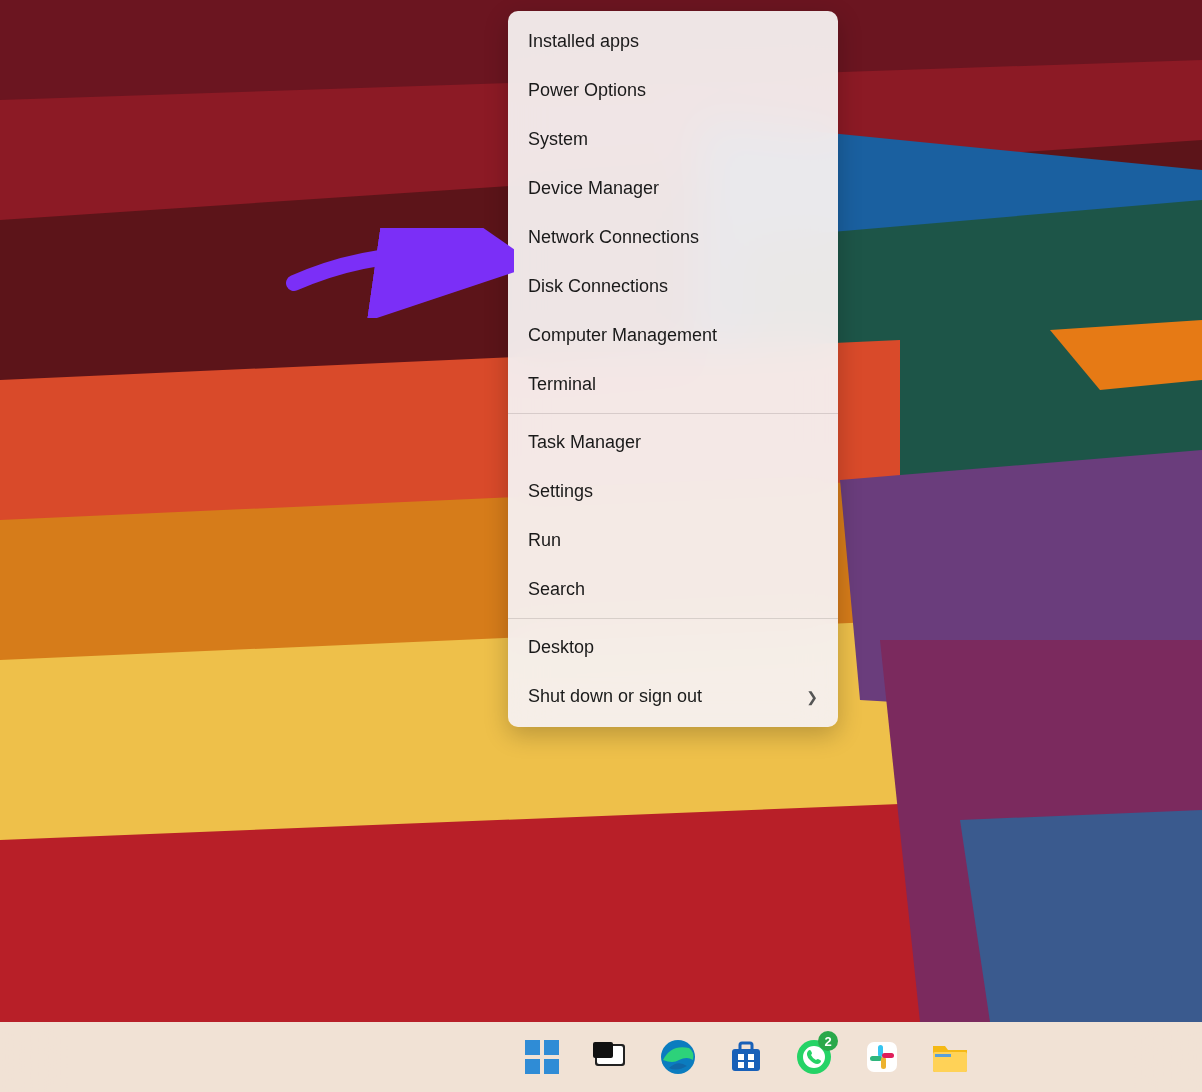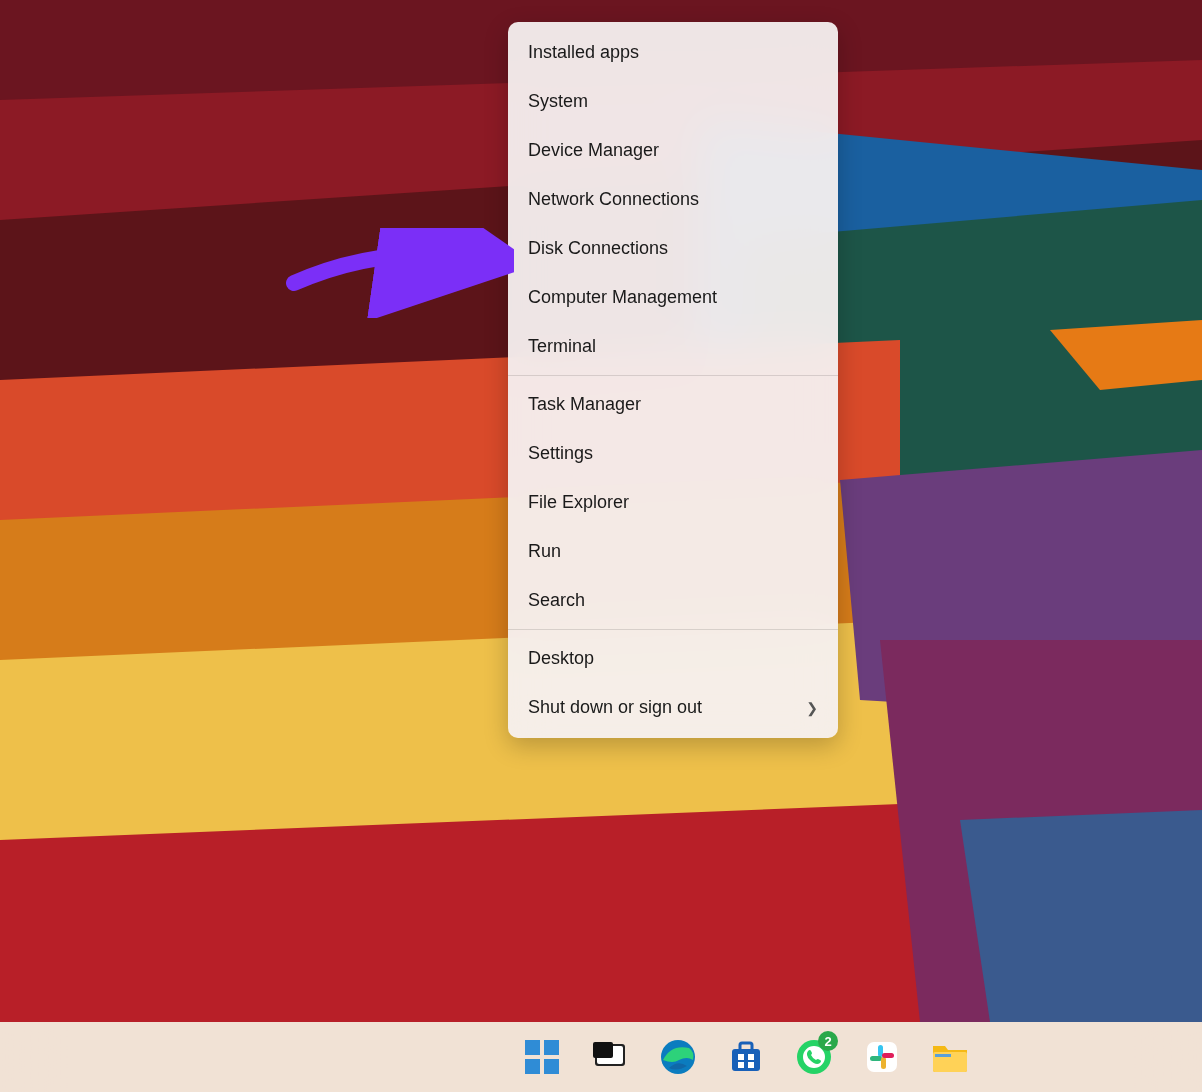--- a/index.html
+++ b/index.html
@@ -12,21 +12,21 @@
       background: #cc8000;
     }
     .desktop-bg {
       position: absolute;
       top: 0; left: 0; right: 0; bottom: 0;
       z-index: 0;
     }
     .context-menu {
       position: absolute;
       left: 508px;
-      top: 22px;
+      top: 11px;
       width: 330px;
       background: rgba(245, 240, 240, 0.95);
       backdrop-filter: blur(20px);
       border-radius: 10px;
       padding: 6px 0;
       box-shadow: 0 8px 24px rgba(0,0,0,0.22);
       z-index: 50;
     }
     .menu-item {
       padding: 14px 20px;
@@ -110,20 +110,23 @@
   <polygon points="880,640 1202,640 1202,1022 920,1022" fill="#7b2a5e"></polygon>
   <polygon points="960,820 1202,810 1202,1022 990,1022" fill="#3a5a8e"></polygon>
 </svg>
 
 <div class="context-menu">
 
   <div class="menu-item">
       <span>Installed apps</span>
     </div>
   <div class="menu-item">
+      <span>Power Options</span>
+    </div>
+  <div class="menu-item">
       <span>System</span>
     </div>
   <div class="menu-item">
       <span>Device Manager</span>
     </div>
   <div class="menu-item">
       <span>Network Connections</span>
     </div>
   <div class="menu-item">
       <span>Disk Connections</span>
@@ -134,23 +137,20 @@
   <div class="menu-item">
       <span>Terminal</span>
     </div>
   <div class="menu-divider"></div>
 
   <div class="menu-item">
       <span>Task Manager</span>
     </div>
   <div class="menu-item">
       <span>Settings</span>
-    </div>
-  <div class="menu-item">
-      <span>File Explorer</span>
     </div>
   <div class="menu-item">
       <span>Run</span>
     </div>
   <div class="menu-item">
       <span>Search</span>
     </div>
   <div class="menu-divider"></div>
 
   <div class="menu-item">

